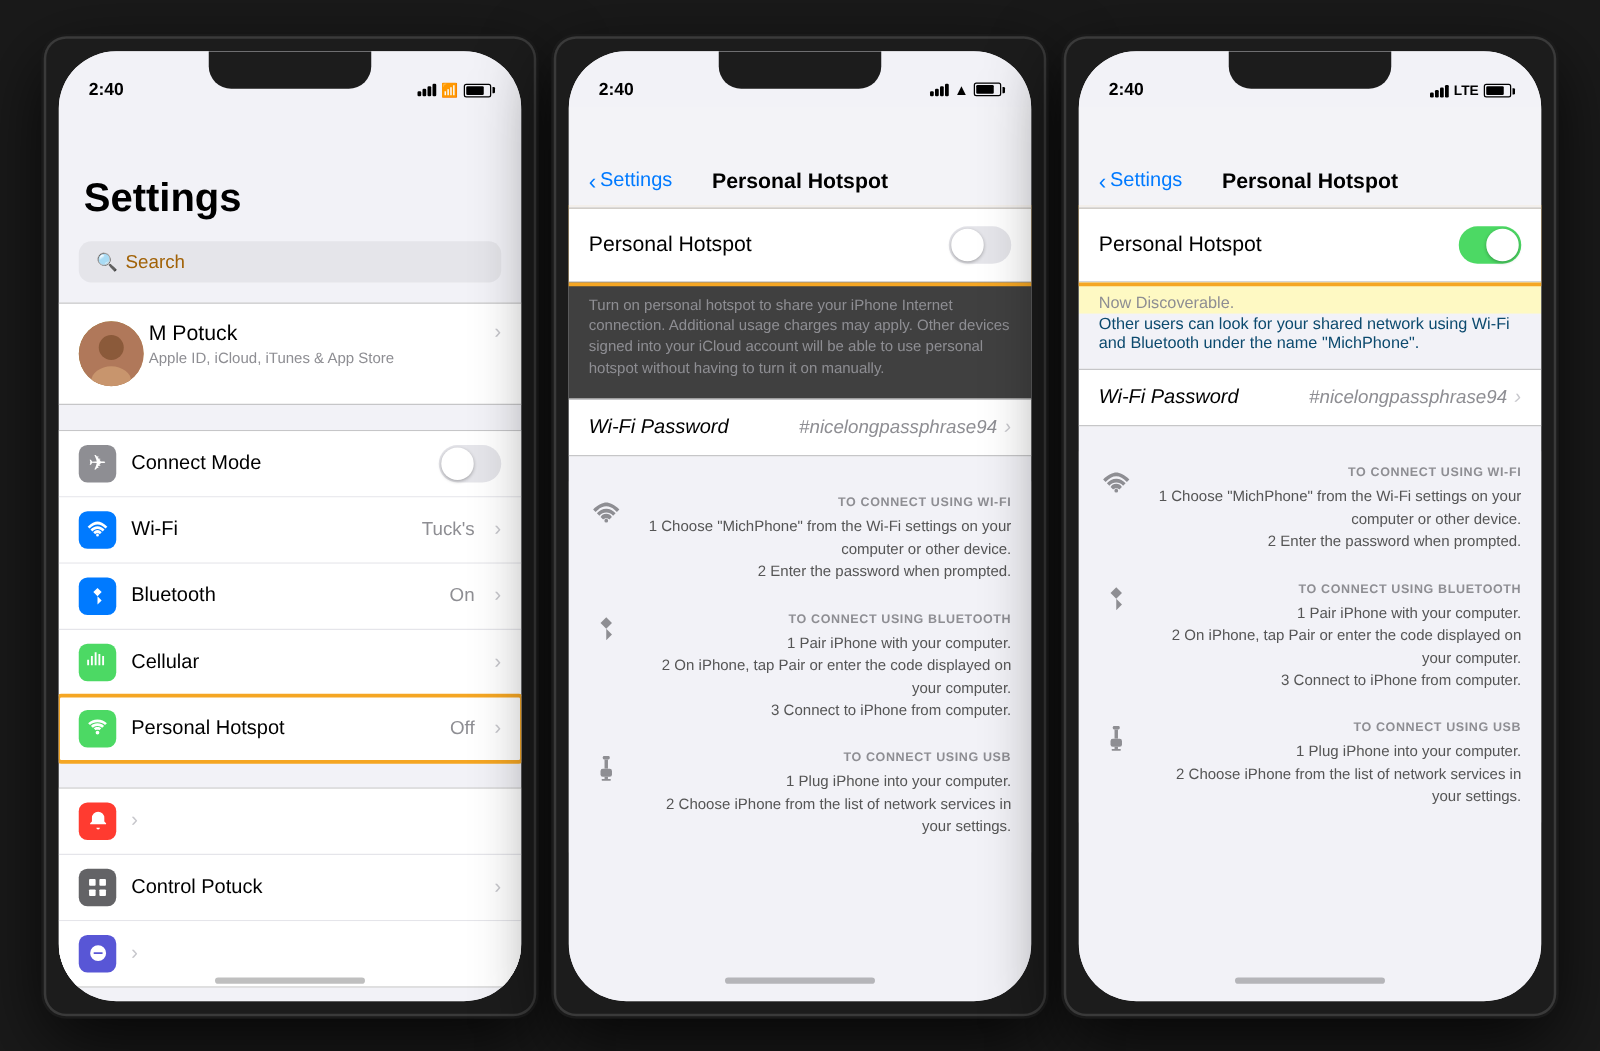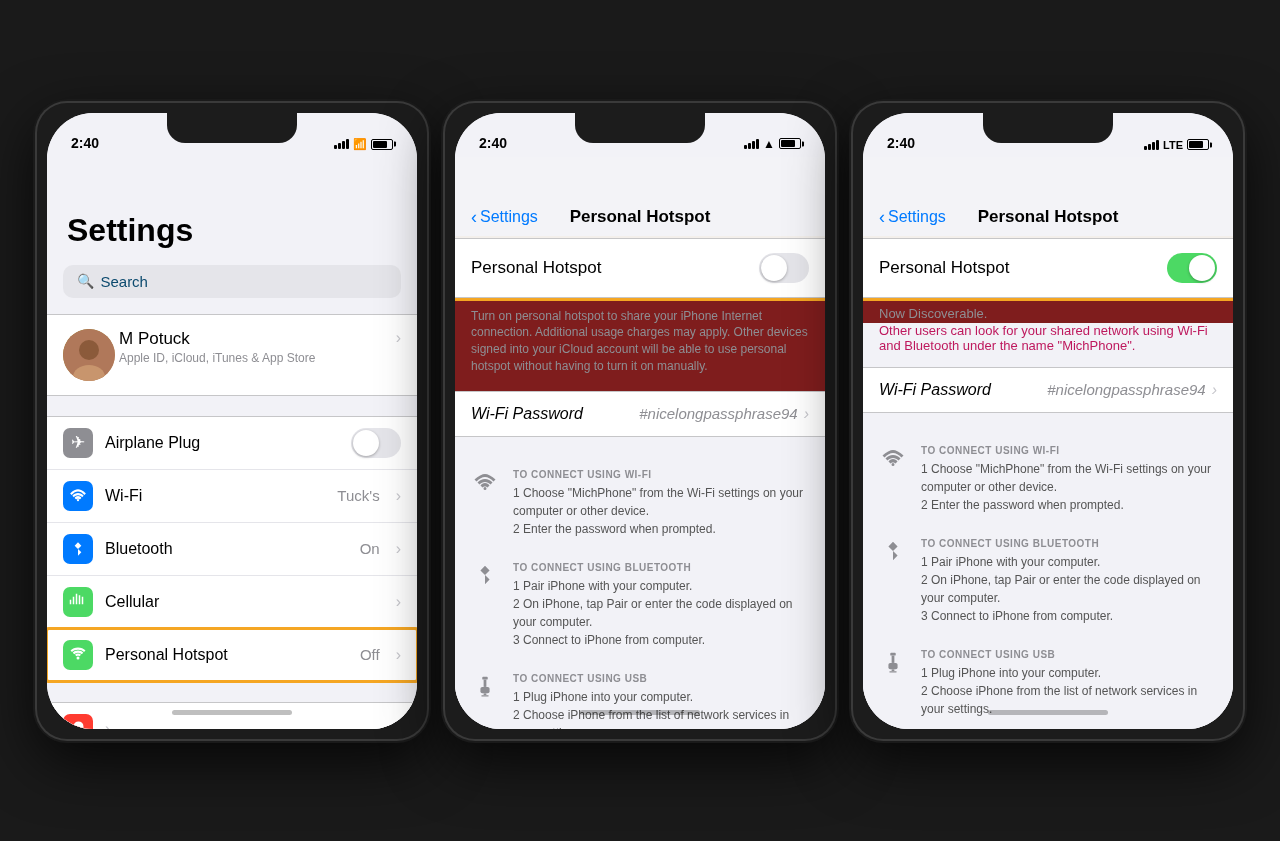--- a/index.html
+++ b/index.html
@@ -11,23 +11,23 @@
       align-items: center;
       justify-content: center;
       gap: 18px;
       font-family: -apple-system, 'SF Pro Display', 'Helvetica Neue', sans-serif;
       overflow: hidden;
     }
 
     
     .phone {
       width: 390px;
-      height: 636px;
+      height: 780px;
       background: #1c1c1c;
-      border-radius: 30px;
+      border-radius: 16px;
       position: relative;
       box-shadow: 0 0 0 2px #3a3a3a, 0 0 0 4px #1a1a1a, 0 20px 60px rgba(0,0,0,0.8);
       overflow: hidden;
       flex-shrink: 0;
     }
 
     .phone-screen {
       position: absolute;
       top: 10px;
       left: 10px;
@@ -204,21 +204,21 @@
       top: 2px;
       right: 2px;
       box-shadow: 0 1px 3px rgba(0,0,0,0.3);
     }
 
     .description-text {
       font-size: 12px;
       color: #8e8e93;
       padding: 10px 16px 16px;
       line-height: 1.4;
-      background: #7f1d1d;
+      background: #404040;
     }
 
     .wifi-password-row {
       background: #fff;
       padding: 13px 16px;
       display: flex;
       align-items: center;
       border-top: 0.5px solid #c6c6c8;
       border-bottom: 0.5px solid #c6c6c8;
       margin-bottom: 20px;
@@ -241,21 +241,21 @@
 
     .connect-icon {
       font-size: 22px;
       color: #8e8e93;
       width: 28px;
       text-align: center;
       flex-shrink: 0;
       margin-top: 2px;
     }
 
-    .connect-text-block { flex: 1; }
+    .connect-text-block { flex: 1; text-align: right; }
 
     .connect-title {
       font-size: 10px;
       font-weight: 600;
       color: #8e8e93;
       text-transform: uppercase;
       letter-spacing: 0.5px;
       margin-bottom: 4px;
     }
 
@@ -378,21 +378,21 @@
           </div>
         </div>
       </div>
       <div class="notch"></div>
 
       <div style="padding-top: 44px; background: #f2f2f7; min-height: 100%;">
         <div class="settings-title">Settings</div>
 
         <div class="search-bar">
           <span class="search-icon-sym">🔍</span>
-          <span style="color:#0c4a6e;">Search</span>
+          <span style="color:#a16207;">Search</span>
         </div>
 
         <div class="user-row">
           <div class="avatar">
             <svg viewBox="0 0 52 52" width="52" height="52">
               <circle cx="26" cy="26" r="26" fill="#b0785a"></circle>
               <circle cx="26" cy="21" r="10" fill="#8B5a3a"></circle>
               <ellipse cx="26" cy="48" rx="16" ry="12" fill="#c8956d"></ellipse>
             </svg>
           </div>
@@ -400,21 +400,21 @@
             <div class="user-name">M Potuck</div>
             <div class="user-sub">Apple ID, iCloud, iTunes &amp; App Store</div>
           </div>
           <span class="chevron">›</span>
         </div>
 
         <div class="settings-group">
 
           <div class="settings-row">
             <div class="row-icon icon-airplane">✈</div>
-            <span class="row-label">Airplane Plug</span>
+            <span class="row-label">Connect Mode</span>
             <div class="toggle-off"></div>
           </div>
 
           <div class="settings-row">
             <div class="row-icon icon-wifi" style="font-size:14px;">
               <svg viewBox="0 0 24 24" width="18" height="18" fill="white">
                   <path d="M1.5 8.5C5 5 9.5 3 12 3s7 2 10.5 5.5l-2 2C17.5 7.5 15 6 12 6S6.5 7.5 3.5 10.5zm3 3C6.5 9.5 9 8 12 8s5.5 1.5 7.5 3.5l-2 2C16 12 14 11 12 11s-4 1-5.5 2.5zm3 3C8.5 13 10 12 12 12s3.5 1 4.5 2.5l-2 2c-.5-.5-1.5-1-2.5-1s-2 .5-2.5 1zm3 3a1.5 1.5 0 1 1 3 0 1.5 1.5 0 0 1-3 0z"></path>
                 </svg>
             </div>
             <span class="row-label">Wi-Fi</span>
@@ -620,24 +620,24 @@
             </div>
             <span style="position:absolute; left:50%; transform:translateX(-50%); font-size:17px; font-weight:600; color:#000; white-space:nowrap;">Personal Hotspot</span>
           </div>
         </div>
 
         <div style="margin-top: 0; outline: 3px solid #f5a623; outline-offset: 0px; background: #fff; padding: 14px 16px; display:flex; align-items:center; border-bottom: 0.5px solid #c6c6c8;">
           <span style="flex:1; font-size:17px; color:#000;">Personal Hotspot</span>
           <div class="toggle-on"></div>
         </div>
 
-        <div style="font-size:13px; color:#8e8e93; padding:8px 16px 2px; background: #7f1d1d;">
+        <div style="font-size:13px; color:#8e8e93; padding:8px 16px 2px; background: #fef9c3;">
           <span>Now Discoverable.</span>
         </div>
-        <div style="font-size:13px; color:#be185d; padding:0 16px 14px; background: #f2f2f7;">Other users can look for your shared network using Wi-Fi and Bluetooth under the name "MichPhone".</div>
+        <div style="font-size:13px; color:#0c4a6e; padding:0 16px 14px; background: #f2f2f7;">Other users can look for your shared network using Wi-Fi and Bluetooth under the name "MichPhone".</div>
 
         <div class="wifi-password-row">
           <span class="wifi-pw-label">Wi-Fi Password</span>
           <span class="wifi-pw-value">#nicelongpassphrase94</span>
           <span class="chevron">›</span>
         </div>
 
         <div class="connect-section">
           <div class="connect-item">
             <div class="connect-icon">

